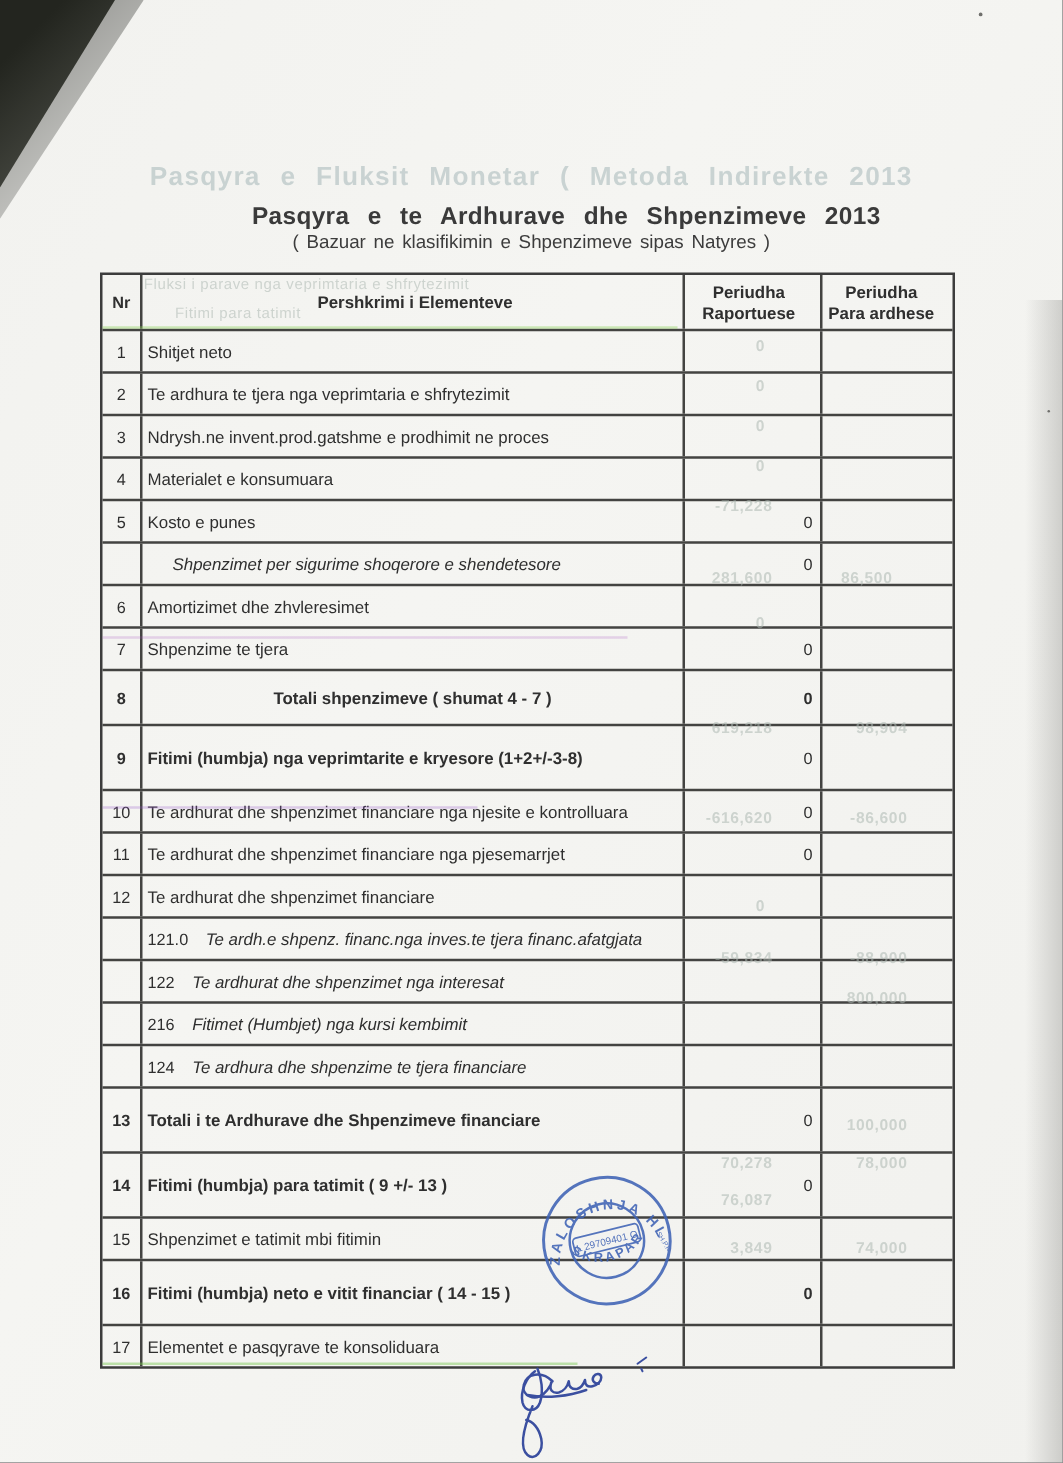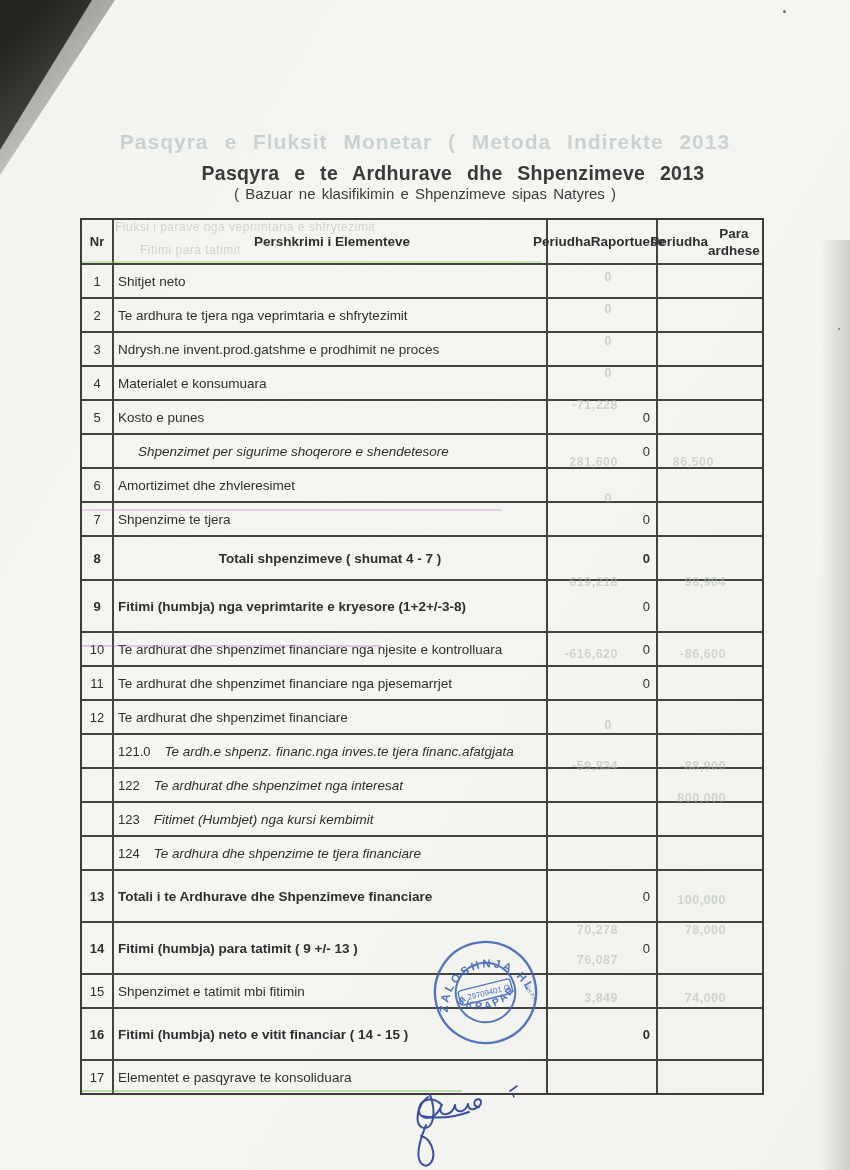--- a/index.html
+++ b/index.html
@@ -42,21 +42,21 @@
   .c-v1{border-right:2px solid #434341;justify-content:flex-end;padding-right:6px;font-size:13px;}
   .c-v2{justify-content:flex-end;padding-right:6px;font-size:13px;}
   .row.bold .c-desc,.row.bold .c-nr{font-weight:700;}
   .row.vbold .c-v1{font-weight:700;}
   .row.italic .c-desc .dtext{font-style:italic;}
   .row.indent1 .c-desc{padding-left:44px;}
   .row.indent2 .c-desc{padding-left:24px;}
   .row.center .c-desc{justify-content:center;padding-left:0;}
   .code{margin-right:14px;font-style:normal;font-size:13px;}
   .code:empty{display:none;margin:0;}
-  .hdr-cell{flex-direction:row;justify-content:center;font-weight:700;font-size:13.5px;line-height:17px;text-align:center;}
+  .hdr-cell{flex-direction:column;justify-content:center;font-weight:700;font-size:13.5px;line-height:17px;text-align:center;}
   .hdr-desc{justify-content:center;font-weight:700;}
 
   .ghost{position:absolute;font-size:12.5px;font-weight:700;color:#aeb9b3;opacity:.55;
     filter:blur(.5px);letter-spacing:.5px;white-space:nowrap;}
   .ghost.left{font-weight:400;font-size:12px;}
 
   .tint{position:absolute;height:2px;pointer-events:none;}
   .tint-g1{left:82px;top:261px;width:460px;background:rgba(140,210,90,.4);}
   .tint-g2{left:82px;top:1090px;width:380px;background:rgba(120,200,80,.45);}
   .tint-p1{left:82px;top:645px;width:300px;background:rgba(150,90,200,.28);}
@@ -242,21 +242,21 @@
       <span class="code">122</span>
       <span class="dtext">Te ardhurat dhe shpenzimet nga interesat</span>
     </div>
     <div class="cell c-v1"></div>
     <div class="cell c-v2"></div>
   </div>
 
   <div class="row italic">
     <div class="cell c-nr"></div>
     <div class="cell c-desc">
-      <span class="code">123</span>
+      <span class="code">216</span>
       <span class="dtext">Fitimet (Humbjet) nga kursi kembimit</span>
     </div>
     <div class="cell c-v1"></div>
     <div class="cell c-v2"></div>
   </div>
 
   <div class="row italic">
     <div class="cell c-nr"></div>
     <div class="cell c-desc">
       <span class="code">124</span>

